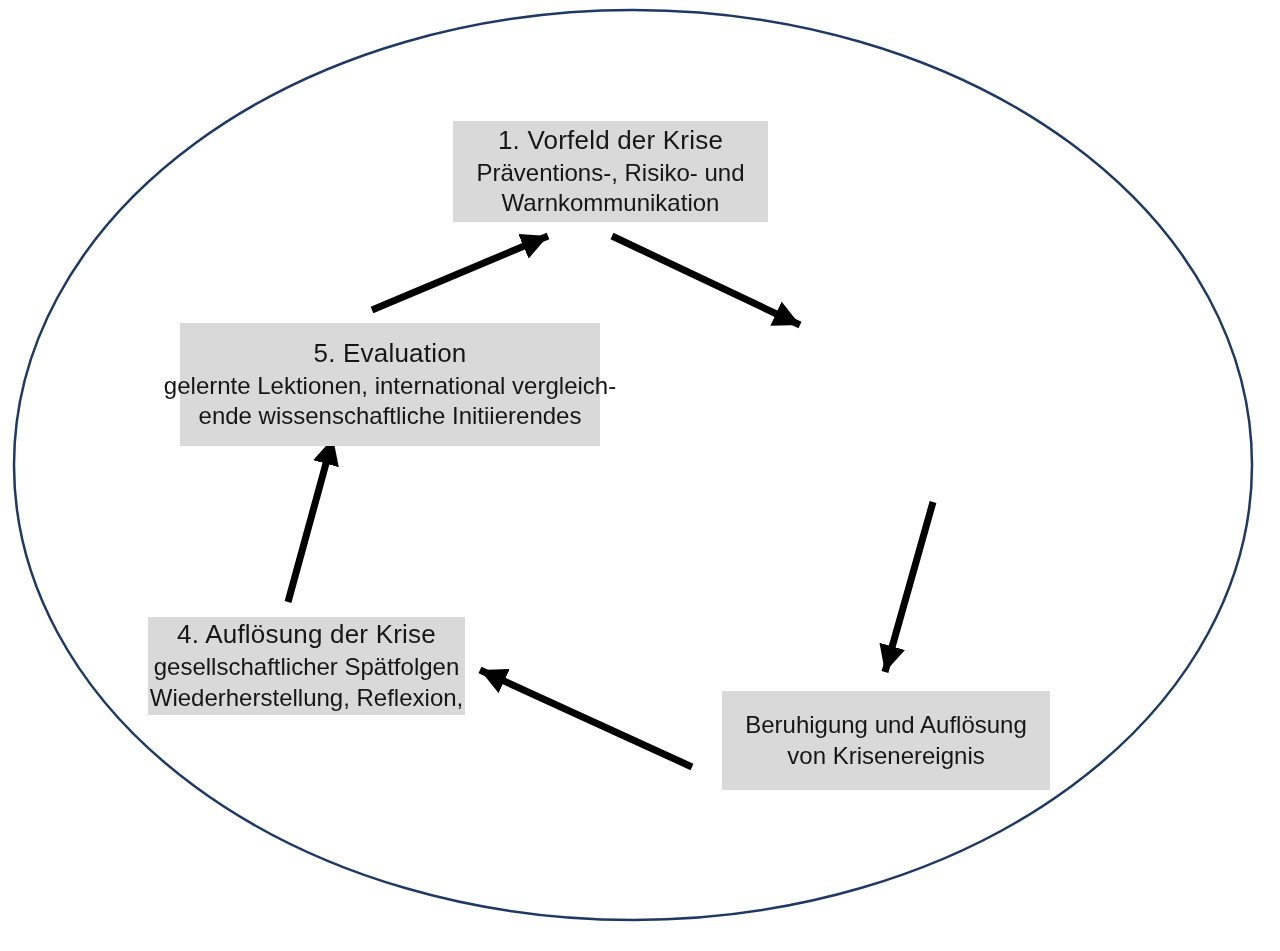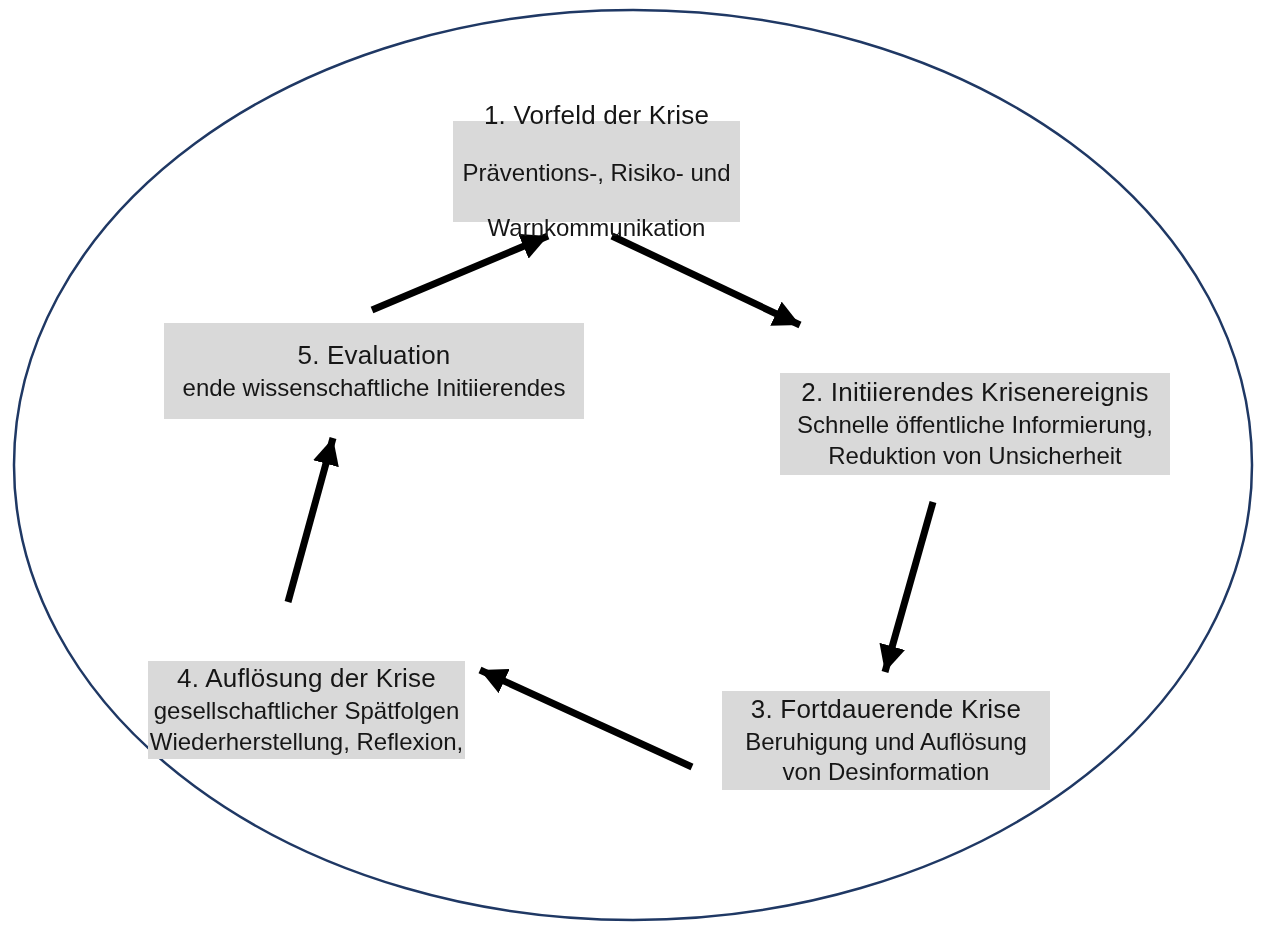--- a/index.html
+++ b/index.html
@@ -39,25 +39,25 @@
     line-height: 1.3;
     letter-spacing: 0.2px;
     white-space: nowrap;
   }
   .node-sub {
     font-size: 24px;
     line-height: 1.28;
     white-space: nowrap;
   }
   
-  #node-1 { left: 453px; top: 121px; width: 287px; height: 101px; gap: 25px; }
+  #node-1 { left: 453px; top: 121px; width: 315px; height: 101px; }
   #node-2 { left: 780px; top: 373px; width: 390px; height: 102px; }
   #node-3 { left: 722px; top: 691px; width: 328px; height: 99px; }
-  #node-4 { left: 148px; top: 617px; width: 317px; height: 98px; margin-top: 44px; }
-  #node-5 { left: 164px; top: 323px; width: 420px; height: 96px; }
+  #node-4 { left: 148px; top: 617px; width: 317px; height: 98px; }
+  #node-5 { left: 180px; top: 323px; width: 420px; height: 123px; }
 </style>
 </head>
 <body>
 
 <div id="stage">
 
   <svg id="shapes" width="1280" height="951" viewBox="0 0 1280 951" xmlns="http://www.w3.org/2000/svg" aria-hidden="true">
     <defs>
       <marker id="ah" viewBox="0 0 10 10" refX="10" refY="5" markerWidth="3.8" markerHeight="3.8" orient="auto">
         <path d="M 0 0 L 10 5 L 0 10 z" fill="#000000"></path>
@@ -72,36 +72,31 @@
     <line x1="692" y1="767" x2="480" y2="670" stroke="#000000" stroke-width="7" marker-end="url(#ah)"></line>
     <line x1="288" y1="602" x2="333" y2="438" stroke="#000000" stroke-width="7" marker-end="url(#ah)"></line>
   </svg>
 
   <div class="node" id="node-1">
     <div class="node-title">1. Vorfeld der Krise</div>
     <div class="node-sub">Präventions-, Risiko- und</div>
     <div class="node-sub">Warnkommunikation</div>
   </div>
 
-  <div class="node" id="node-2">
-    <div class="node-title">2. Initiierendes Krisenereignis</div>
-    <div class="node-sub">Schnelle öffentliche Informierung,</div>
-    <div class="node-sub">Reduktion von Unsicherheit</div>
-  </div>
 
   <div class="node" id="node-3">
-    <div class="node-title">3. Fortdauerende Krise</div>
     <div class="node-sub">Beruhigung und Auflösung</div>
-    <div class="node-sub">von Desinformation</div>
+    <div class="node-sub">von Krisenereignis</div>
   </div>
 
   <div class="node" id="node-4">
     <div class="node-title">4. Auflösung der Krise</div>
     <div class="node-sub">gesellschaftlicher Spätfolgen</div>
     <div class="node-sub">Wiederherstellung, Reflexion,</div>
   </div>
 
   <div class="node" id="node-5">
     <div class="node-title">5. Evaluation</div>
+    <div class="node-sub">gelernte Lektionen, international vergleich-</div>
     <div class="node-sub">ende wissenschaftliche Initiierendes</div>
   </div>
 
 </div>
 
 </body></html>

